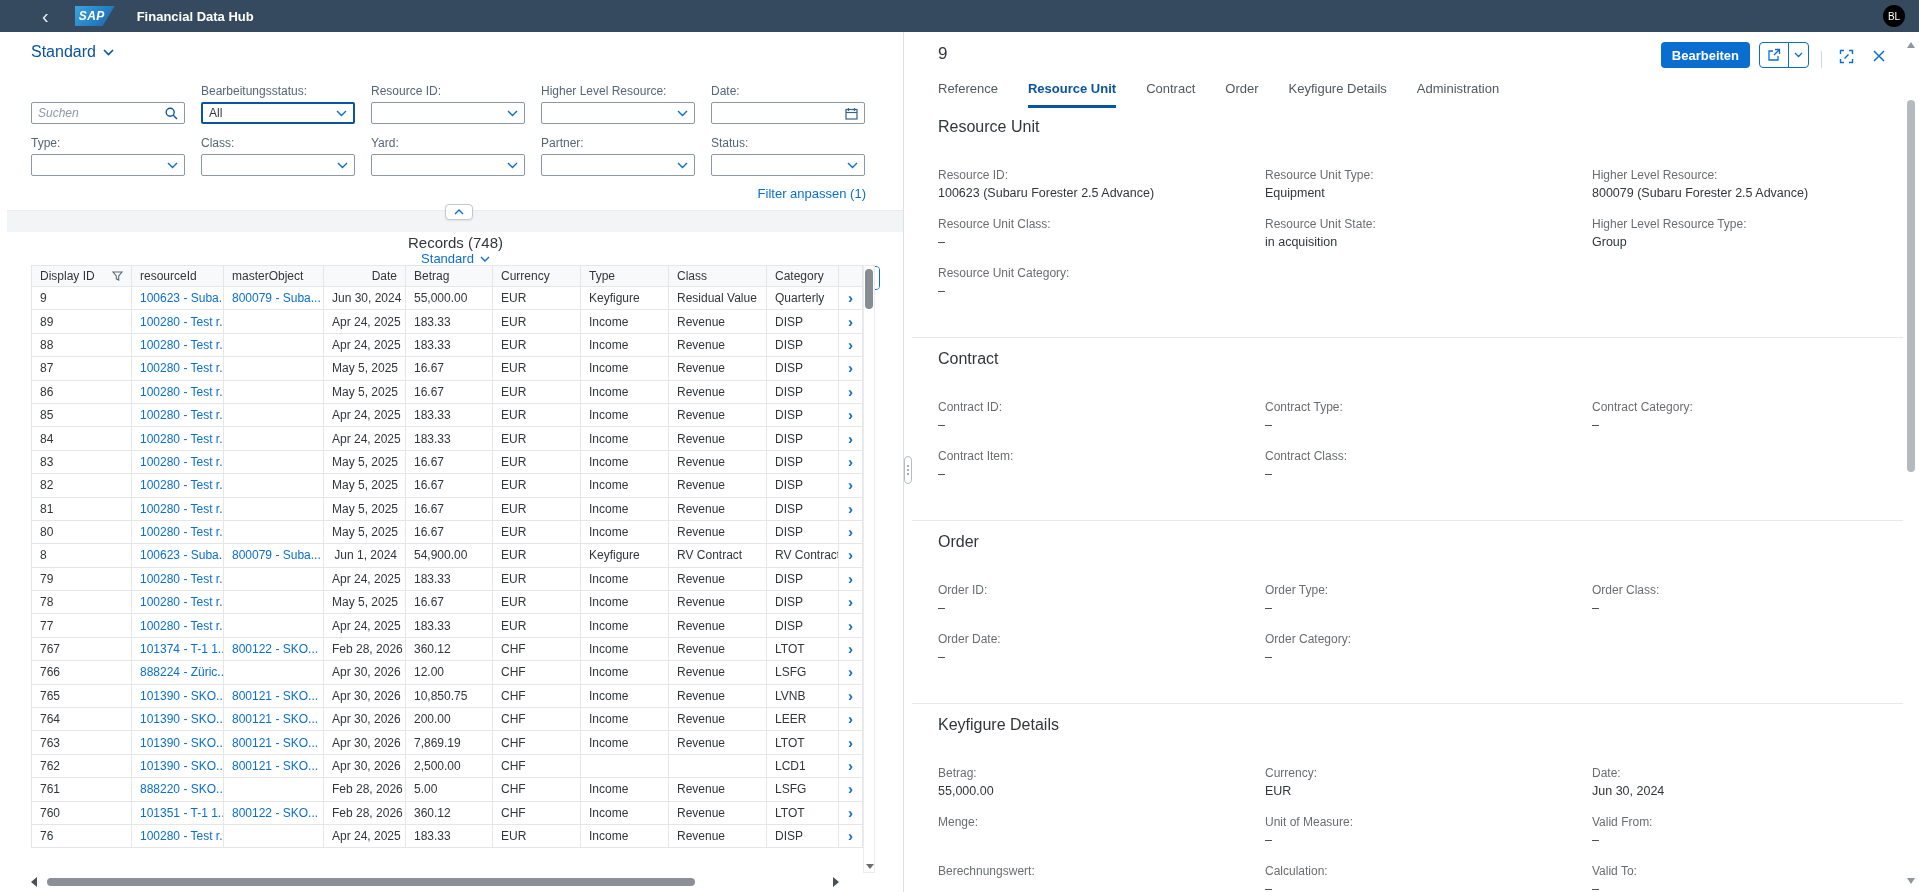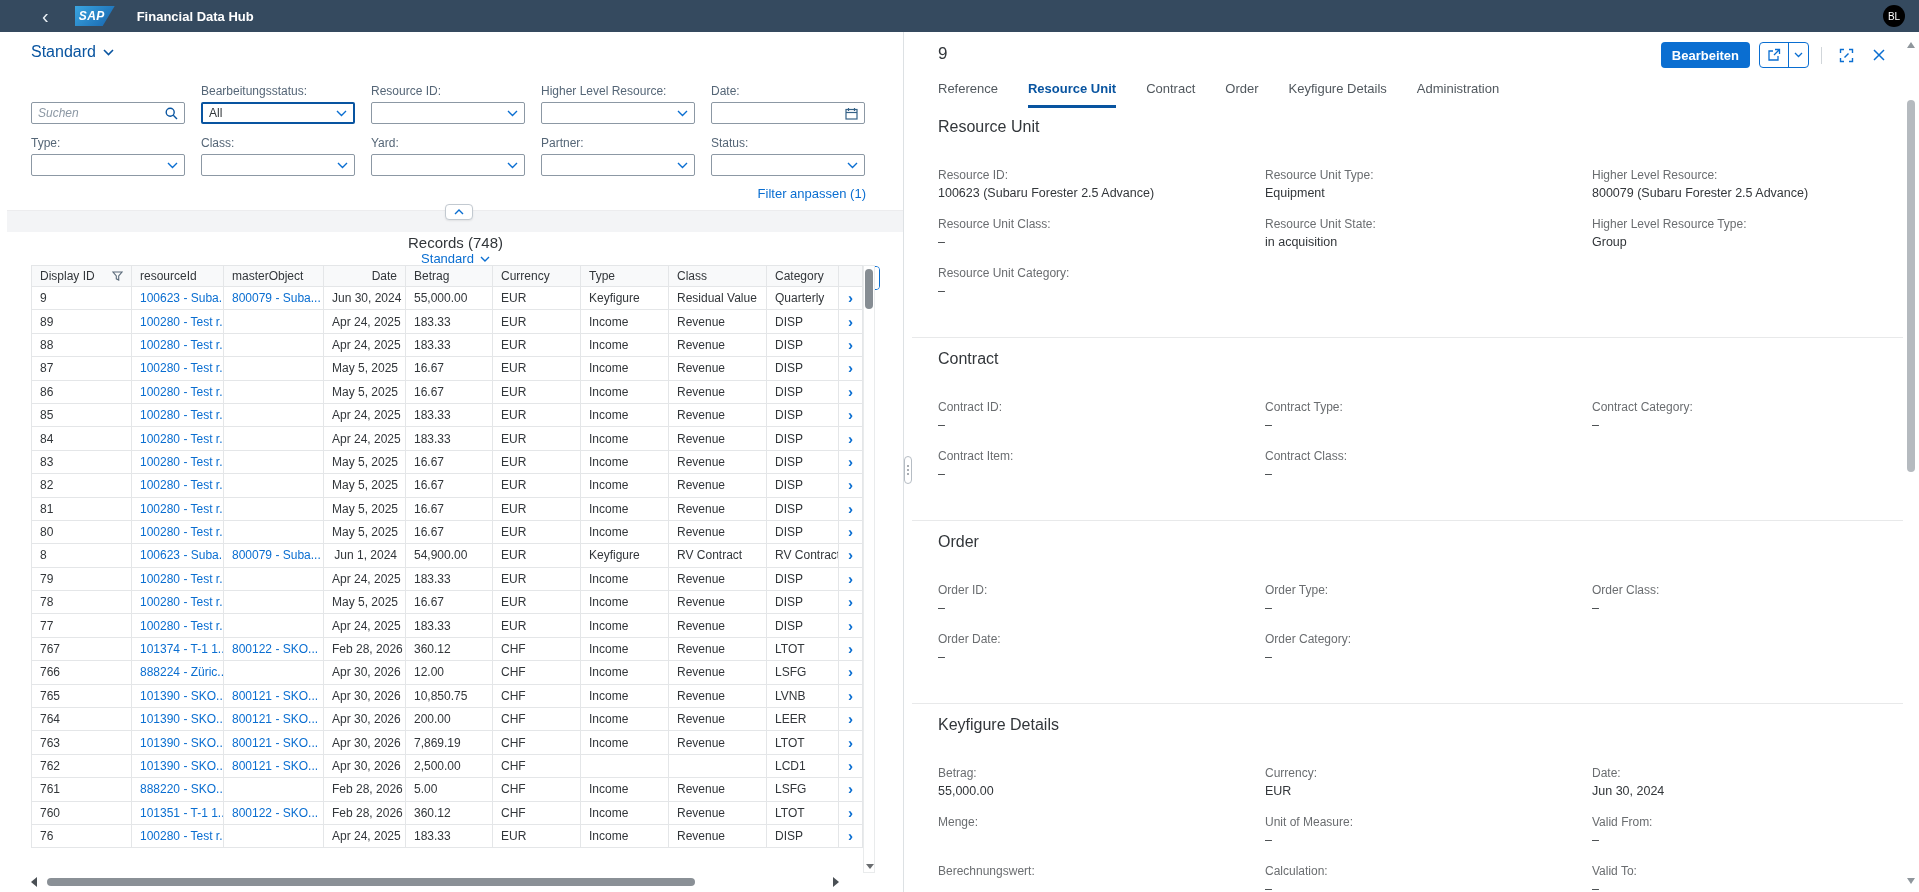--- a/index.html
+++ b/index.html
@@ -73,21 +73,21 @@
 
   
   .splitter { position:absolute; left:903px; top:32px; width:9px; height:860px; background:#fff; border-left:1px solid #dde1e4; }
   .grip { position:absolute; left:0px; top:424px; width:8px; height:28px; background:#fff; border:1px solid #b6bdc4; border-radius:4px; cursor:col-resize; display:flex; flex-direction:column; align-items:center; justify-content:center; gap:2px; }
   .grip i { width:2px; height:2px; background:#8b9299; border-radius:50%; display:block; }
 
   
   .detail-panel { position:absolute; left:912px; top:32px; width:1007px; height:860px; background:#fff; }
   .detail-header { position:relative; height:46px; }
   .detail-title { position:absolute; left:26px; top:12px; font-size:17px; color:#32363a; }
-  .hdr-actions { position:absolute; right:28px; top:10px; display:flex; align-items:center; gap:9px; }
+  .hdr-actions { position:absolute; right:28px; top:10px; display:flex; align-items:flex-end; gap:9px; }
   .btn-primary { height:26px; background:#0a6ed1; border-radius:4px; color:#fff; font-size:13px; font-weight:bold;
     display:flex; align-items:center; padding:0 11px; cursor:pointer; }
   .share-split { display:flex; height:26px; border:1px solid #0a6ed1; border-radius:4px; overflow:hidden; }
   .share-split .s1 { width:29px; display:flex; align-items:center; justify-content:center; border-right:1px solid #0a6ed1; cursor:pointer; }
   .share-split .s2 { width:19px; display:flex; align-items:center; justify-content:center; cursor:pointer; }
   .hdr-sep { width:1px; height:17px; background:#d1d6da; margin:0 3px; }
   .icon-btn { width:24px; height:24px; display:flex; align-items:center; justify-content:center; cursor:pointer; }
 
   .tabs { display:flex; gap:30px; margin-left:26px; margin-top:3px; }
   .tab { font-size:13px; color:#51585e; padding-bottom:9px; border-bottom:3px solid transparent; cursor:pointer; }

